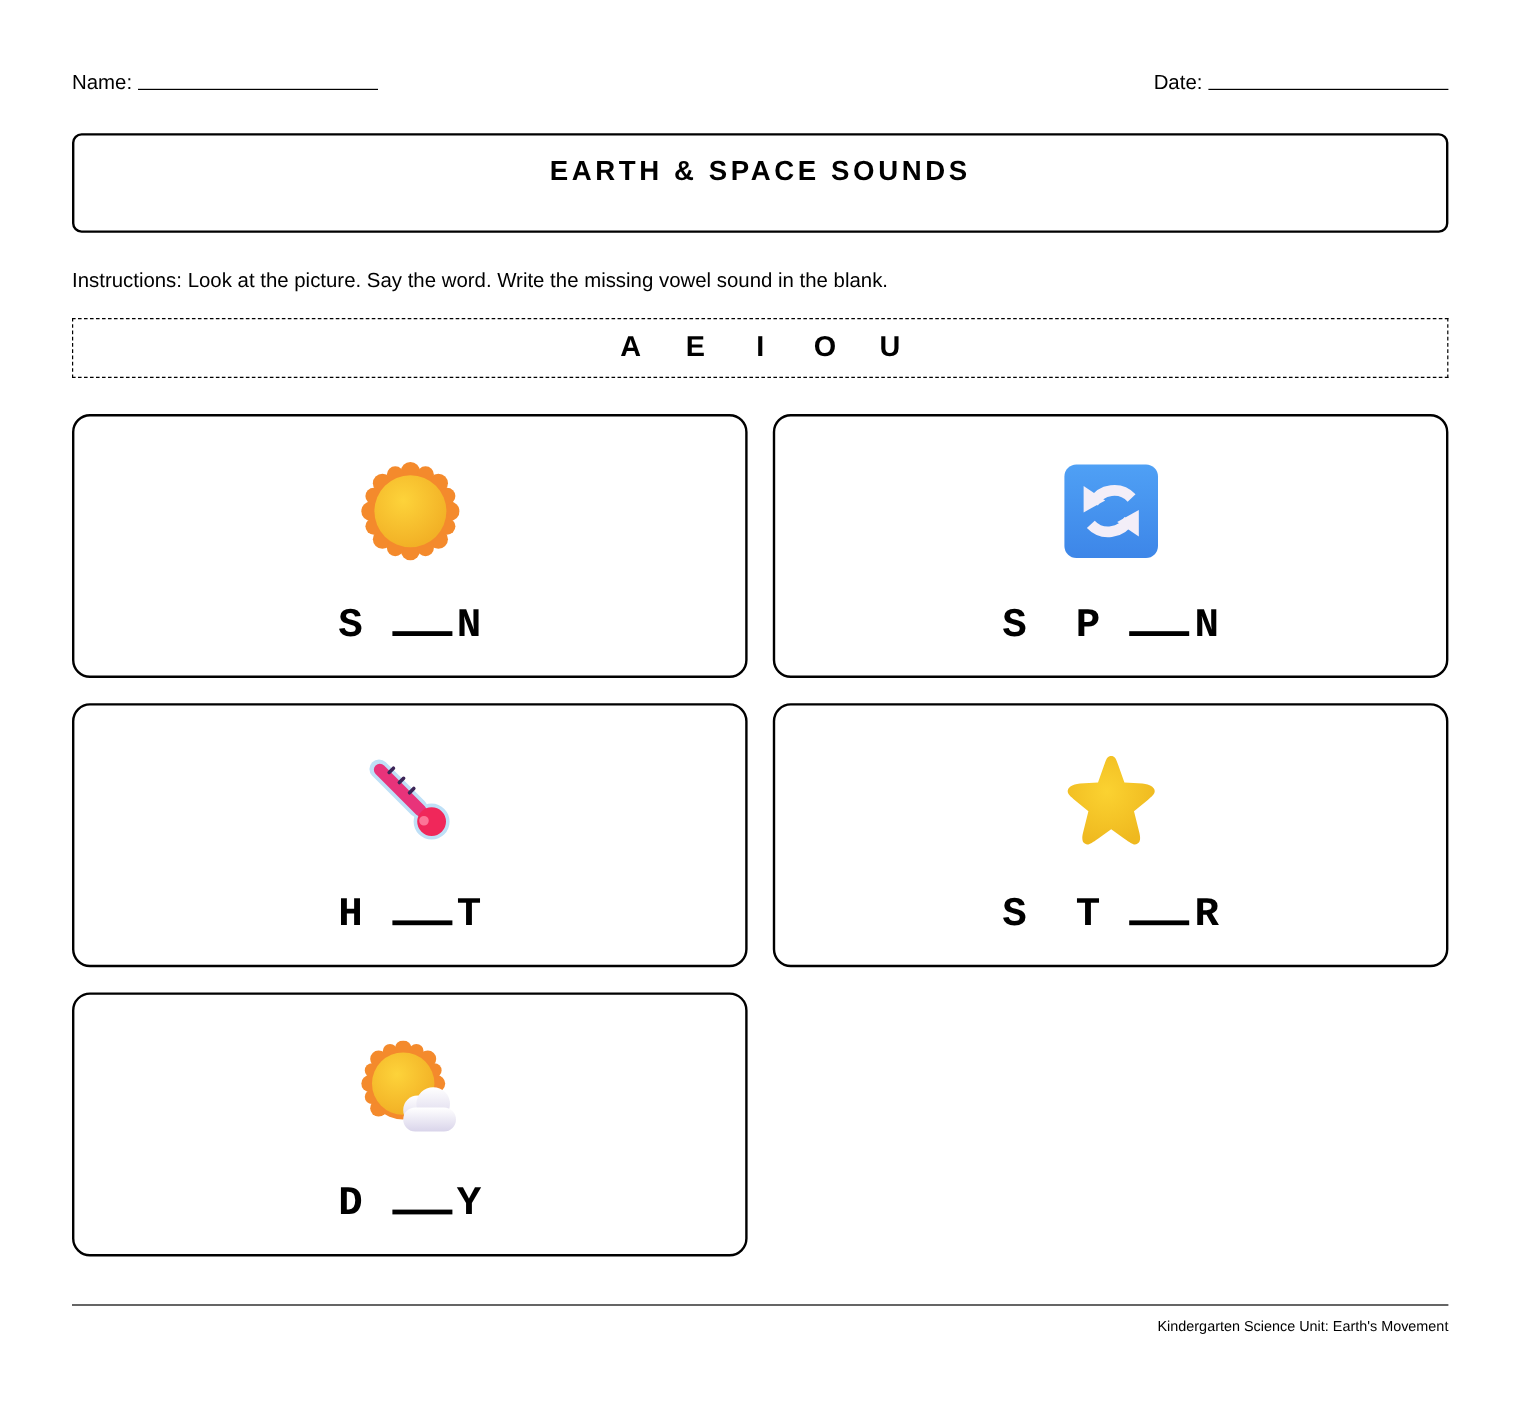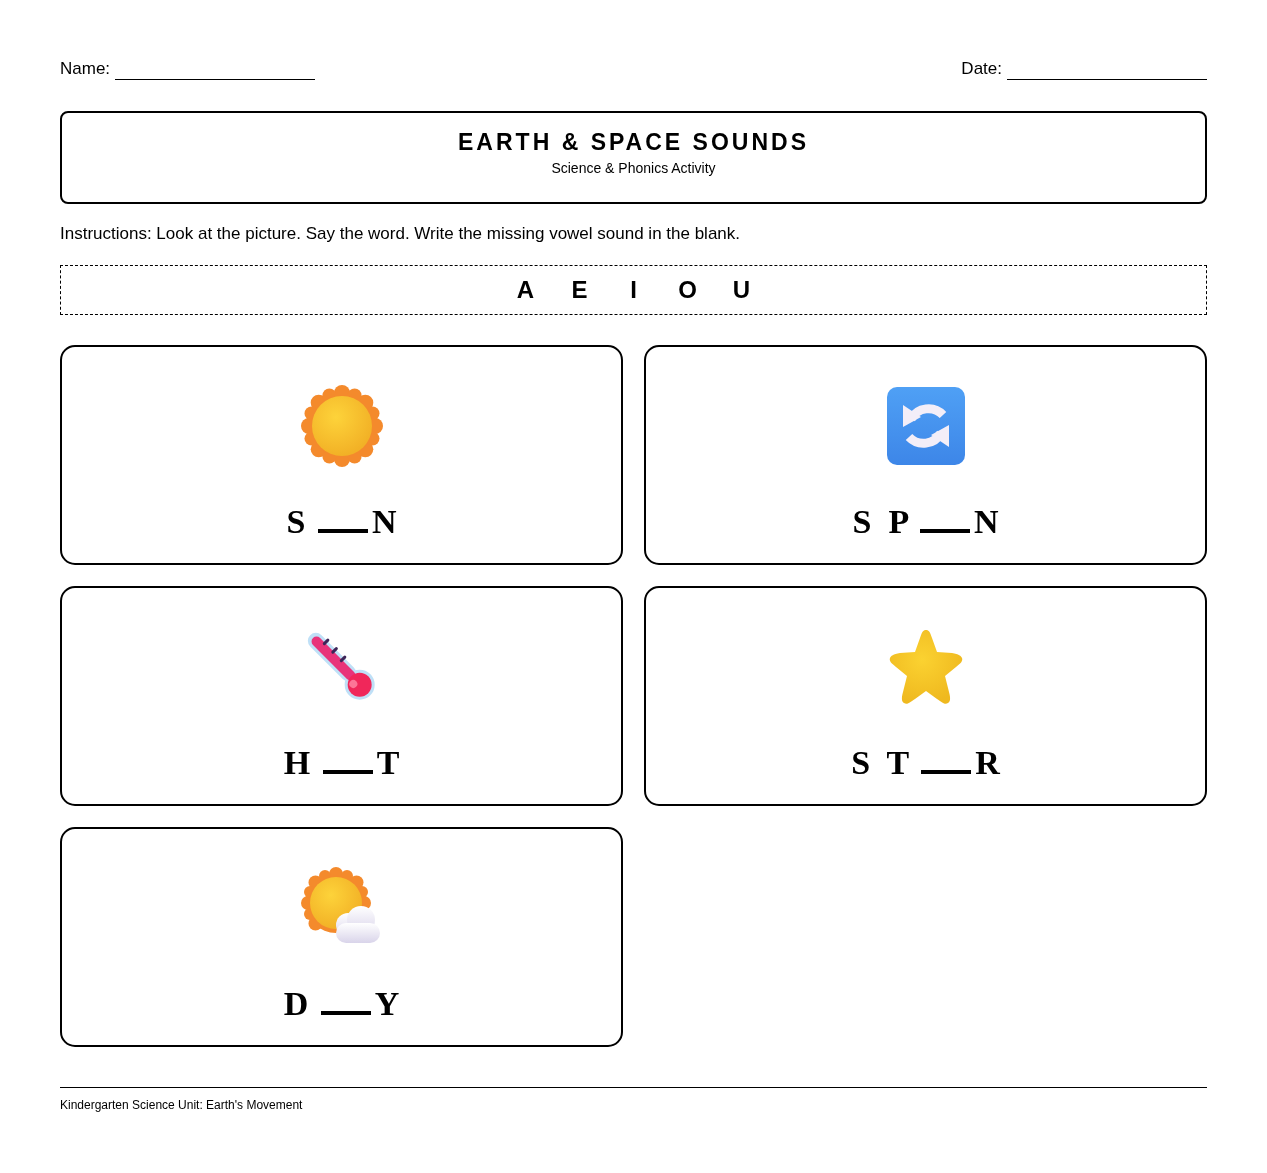--- a/index.html
+++ b/index.html
@@ -2,63 +2,62 @@
 <html><head>
   <meta charset="utf-8">
   <style>
     * { box-sizing: border-box; margin: 0; padding: 0; }
     html, body { width: 1267px; height: 1173px; background: #ffffff; }
     body { font-family: "Liberation Sans", sans-serif; color: #000; position: relative; }
 
     .page { position: absolute; left: 60px; top: 0; width: 1147px; }
 
     .header-row { position: absolute; top: 58px; left: 0; width: 1147px; height: 22px; font-size: 17px; }
-    .field { position: absolute; top: 0; display: flex; align-items: flex-end; }
+    .field { position: absolute; top: 0; display: flex; }
     .field.name { left: 0; }
     .field.date { right: 0; }
     .field-label { line-height: 22px; }
     .field-line { display: inline-block; width: 200px; border-bottom: 1.5px solid #000; margin-left: 5px; height: 17px; }
 
-    .title-box { position: absolute; top: 111px; left: 0; width: 1147px; height: 93px; border: 2px solid #000; border-radius: 8px; text-align: center; }
+    .title-box { position: absolute; top: 111px; left: 0; width: 1147px; height: 83px; border: 2px solid #000; border-radius: 8px; text-align: center; }
     .title { font-size: 23px; font-weight: bold; letter-spacing: 3px; margin-top: 16px; line-height: 26px; }
     .subtitle { font-size: 14px; margin-top: 5px; line-height: 16px; }
 
     .instructions { position: absolute; top: 224px; left: 0; font-size: 17px; line-height: 20px; }
 
     .vowel-box { position: absolute; top: 265px; left: 0; width: 1147px; height: 50px; border: 1px dashed #000; display: flex; justify-content: center; align-items: center; }
     .vowel { font-size: 24px; font-weight: bold; margin: 0 13px; width: 28px; text-align: center; }
 
     .grid { position: absolute; top: 345px; left: 0; width: 1147px; display: grid; grid-template-columns: 563px 563px; column-gap: 21px; row-gap: 21px; }
     .card { height: 220px; border: 2px solid #000; border-radius: 15px; position: relative; }
     .card-icon { position: absolute; top: 38px; left: 50%; transform: translateX(-50%); width: 82px; height: 82px; }
-    .card-word { position: absolute; top: 155px; left: 0; width: 100%; text-align: center; font-family: Liberation Serif, serif; font-weight: bold; font-size: 34px; line-height: 40px; white-space: pre; }
+    .card-word { position: absolute; top: 155px; left: 0; width: 100%; text-align: center; font-family: Liberation Mono, monospace; font-weight: bold; font-size: 34px; line-height: 40px; white-space: pre; }
     .blank { display: inline-block; width: 50px; border-bottom: 4px solid #000; height: 28px; vertical-align: baseline; margin: 0 4px; }
 
     .footer-line { position: absolute; top: 1087px; left: 0; width: 1147px; border-top: 1px solid #000; }
-    .footer-text { position: absolute; top: 1098px; left: 0; width: 1147px; text-align: left; font-size: 12px; line-height: 15px; }
+    .footer-text { position: absolute; top: 1098px; left: 0; width: 1147px; text-align: right; font-size: 12px; line-height: 15px; }
   </style>
 </head>
 <body>
 
 <div class="page">
 
   <div class="header-row">
     <div class="field name">
       <span class="field-label">Name:</span>
       <span class="field-line"></span>
     </div>
     <div class="field date">
       <span class="field-label">Date:</span>
       <span class="field-line"></span>
     </div>
   </div>
 
   <div class="title-box">
     <div class="title">EARTH &amp; SPACE SOUNDS</div>
-    <div class="subtitle">Science &amp; Phonics Activity</div>
   </div>
 
   <div class="instructions">Instructions: Look at the picture. Say the word. Write the missing vowel sound in the blank.</div>
 
   <div class="vowel-box">
     <span class="vowel">A</span>
     <span class="vowel">E</span>
     <span class="vowel">I</span>
     <span class="vowel">O</span>
     <span class="vowel">U</span>

